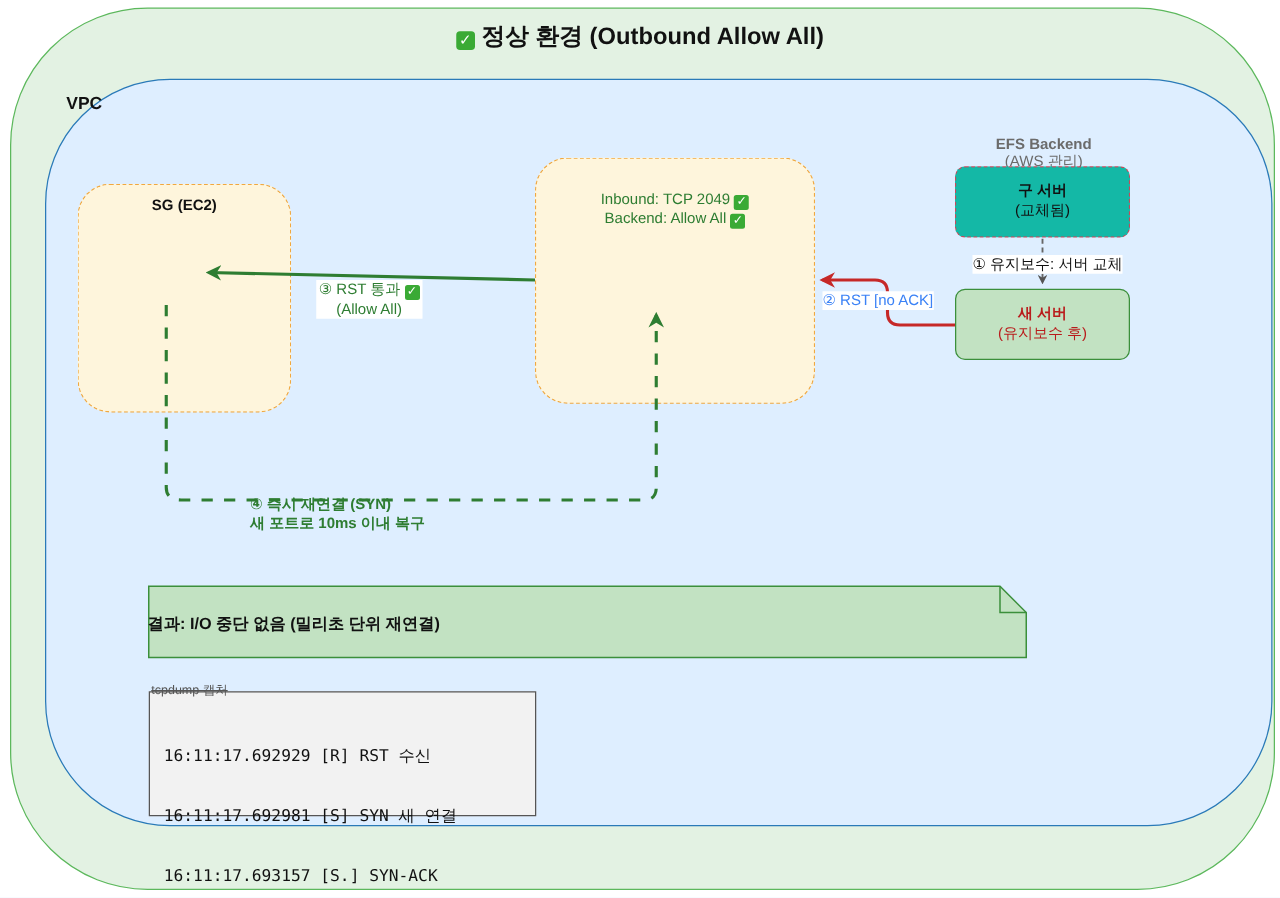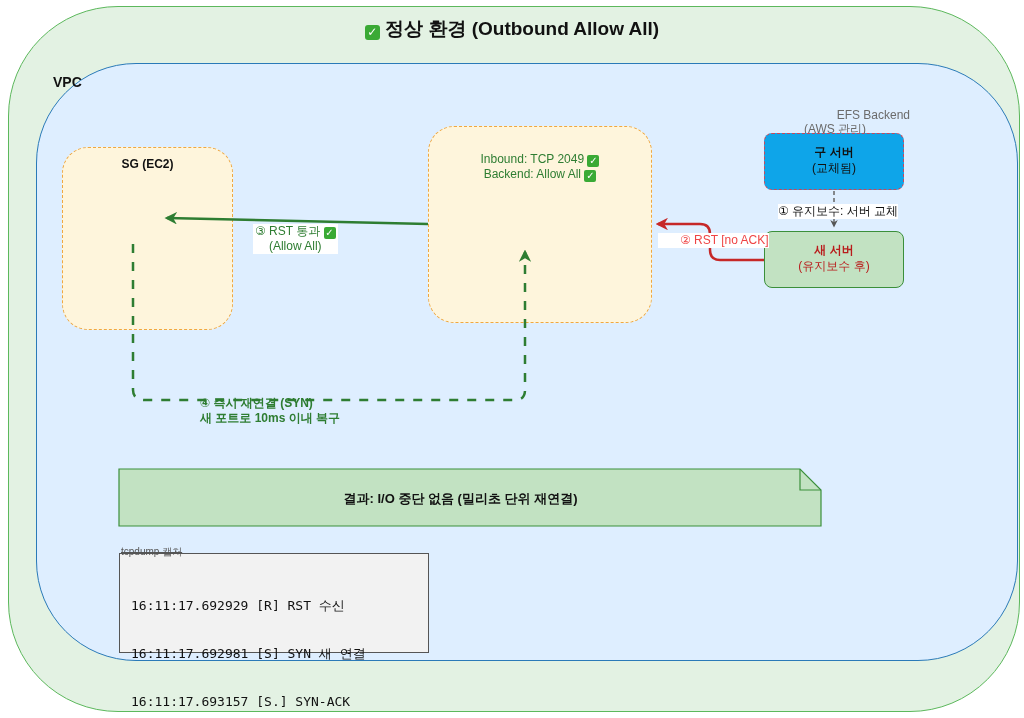--- a/index.html
+++ b/index.html
@@ -19,35 +19,35 @@
     #vpc-label { left: 53px; top: 74px; font-weight: bold; font-size: 14px; color: #111; }
     .sg { background: #fef5dc; border: 1.5px dashed #f0a840; border-radius: 26px; }
     #sg-ec2 { left: 62px; top: 147px; width: 171px; height: 183px; }
     #sg-efs { left: 428px; top: 126px; width: 224px; height: 197px; }
     .sg-title { position: absolute; left: 0; width: 100%; text-align: center;
                 font-weight: bold; font-size: 12px; color: #111; }
     .sg-line { position: absolute; left: 0; width: 100%; text-align: center;
                font-size: 12px; color: #2e7d32; }
     #efs-backend { left: 760px; top: 108px; width: 150px; text-align: center; font-size: 12px;
                    color: #6b6b6b; line-height: 14px; }
-    #efs-backend .b { font-weight: normal; text-align: right; }
-    #old-server { left: 764px; top: 133px; width: 140px; height: 57px; background: #0ea5e9;
+    #efs-backend .b { font-weight: bold; }
+    #old-server { left: 764px; top: 133px; width: 140px; height: 57px; background: #14b8a6;
                   border: 1.5px dashed #c8485a; border-radius: 8px; text-align: center;
                   font-size: 12px; color: #111; padding-top: 10px; line-height: 16px; }
     #new-server { left: 764px; top: 231px; width: 140px; height: 57px; background: #c2e2c2;
                   border: 1.5px solid #3b8f3b; border-radius: 8px; text-align: center;
                   font-size: 12px; color: #b91c1c; padding-top: 10px; line-height: 16px; }
     .bold { font-weight: bold; }
     .lbl { background: #ffffff; font-size: 12px; line-height: 15px; white-space: nowrap; }
     #lbl-maint { left: 778px; top: 204px; color: #111; }
-    #lbl-rst2 { left: 658px; top: 233px; color: #ef4444; padding-left: 22px; }
+    #lbl-rst2 { left: 658px; top: 233px; color: #3b82f6; }
     #lbl-rst3 { left: 253px; top: 204px; color: #2e7d32; text-align: center; padding: 0 2px; margin-top: 20px; }
     #lbl-syn { left: 200px; top: 396px; width: 240px; text-align: left; font-weight: bold;
                font-size: 12px; color: #2e7d32; line-height: 15px; }
-    #result-text { left: 118px; top: 490px; width: 685px; text-align: center; font-weight: bold;
+    #result-text { left: 118px; top: 490px; width: 685px; font-weight: bold;
                    font-size: 13px; color: #111; }
     #tcp-box { left: 119px; top: 553px; width: 310px; height: 100px; background: #f2f2f2;
                border: 1px solid #555; }
     #tcp-title { left: 121px; top: 545px; font-size: 10px; color: #555; text-decoration: line-through; }
     #tcp-lines { left: 131px; top: 566px; font-family: "DejaVu Sans Mono", monospace;
                  font-size: 13px; color: #111; line-height: 16px; white-space: pre; }
     svg#links { position: absolute; left: 0; top: 0; }
   </style>
 </head>
 <body>

